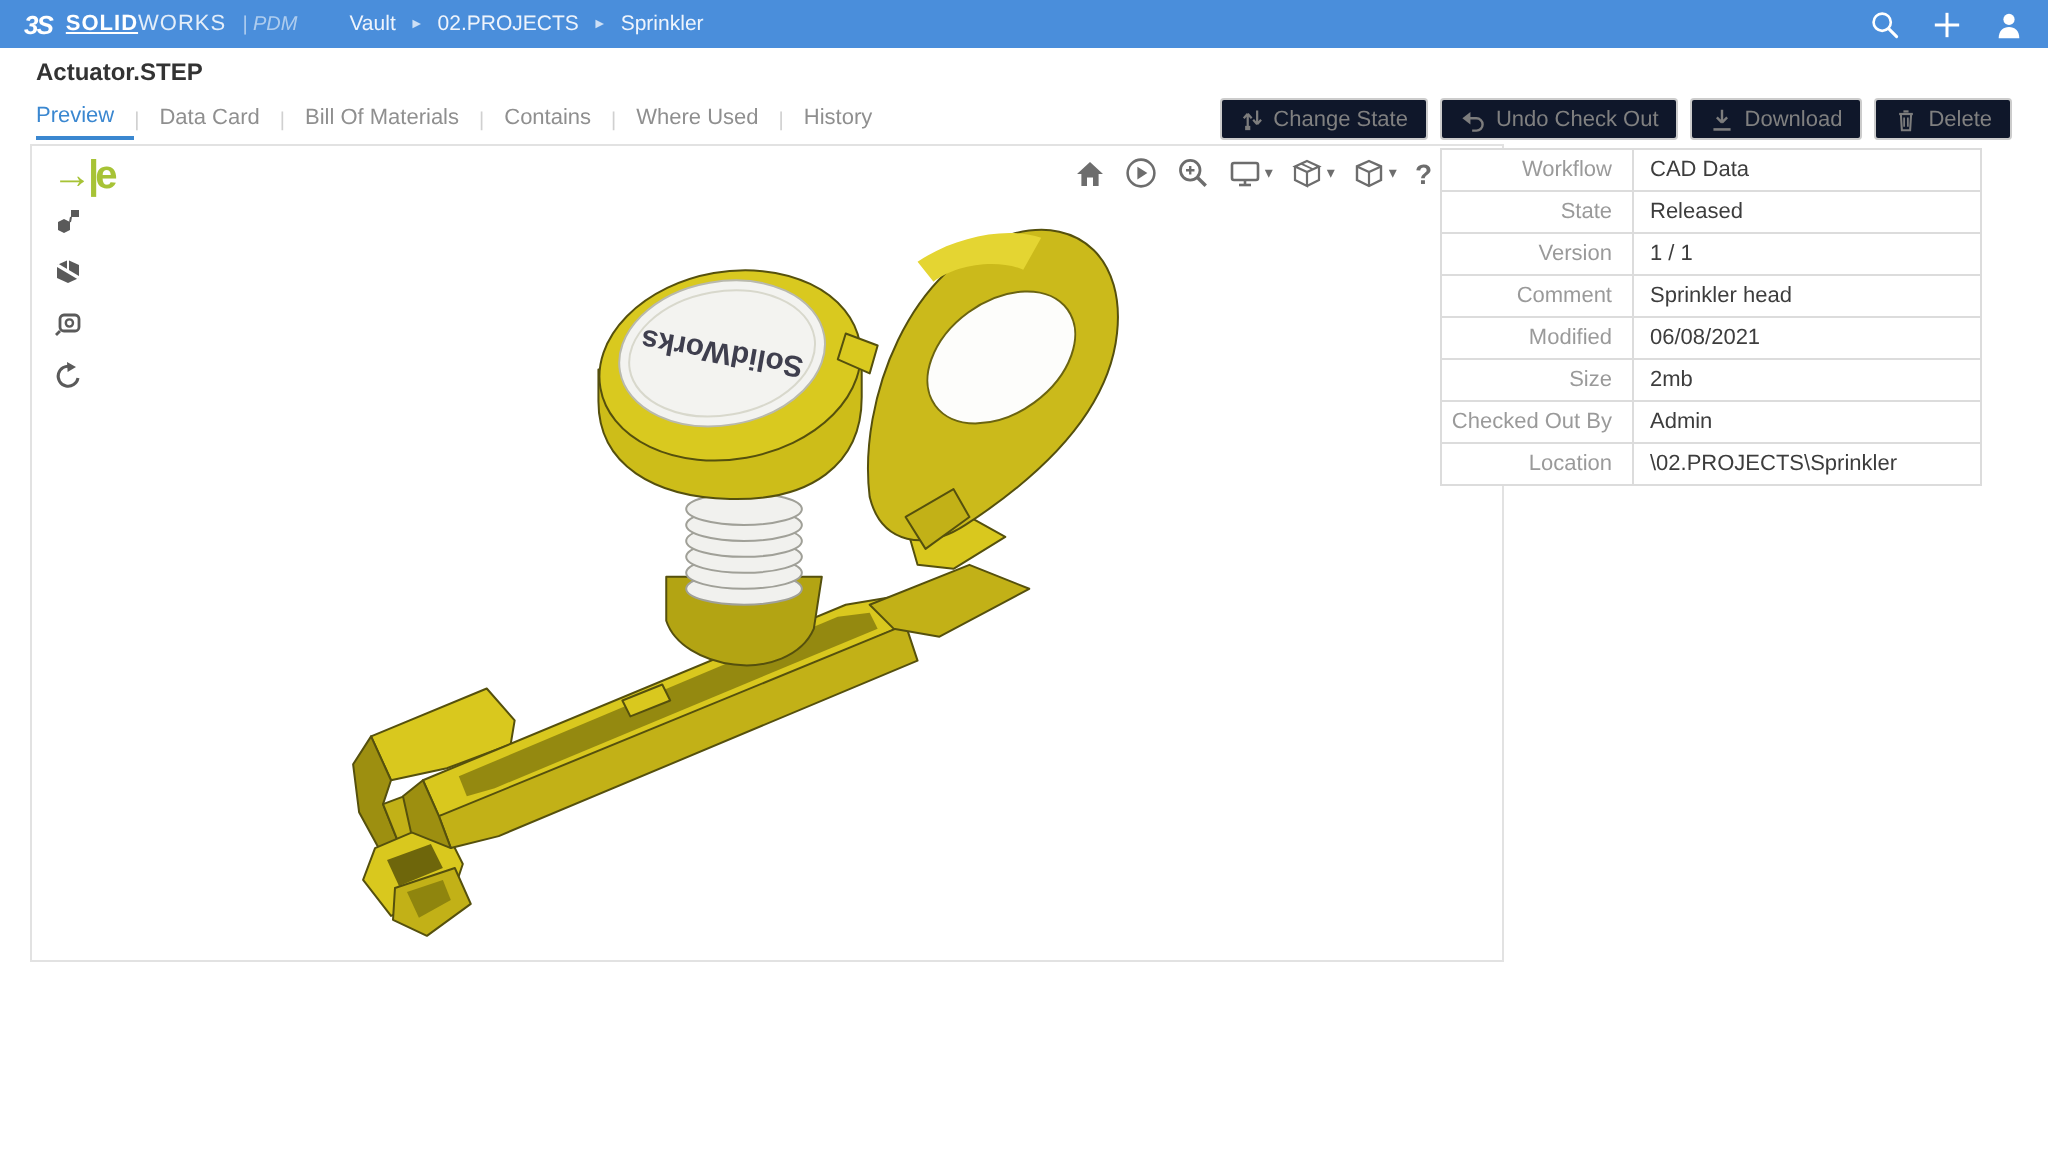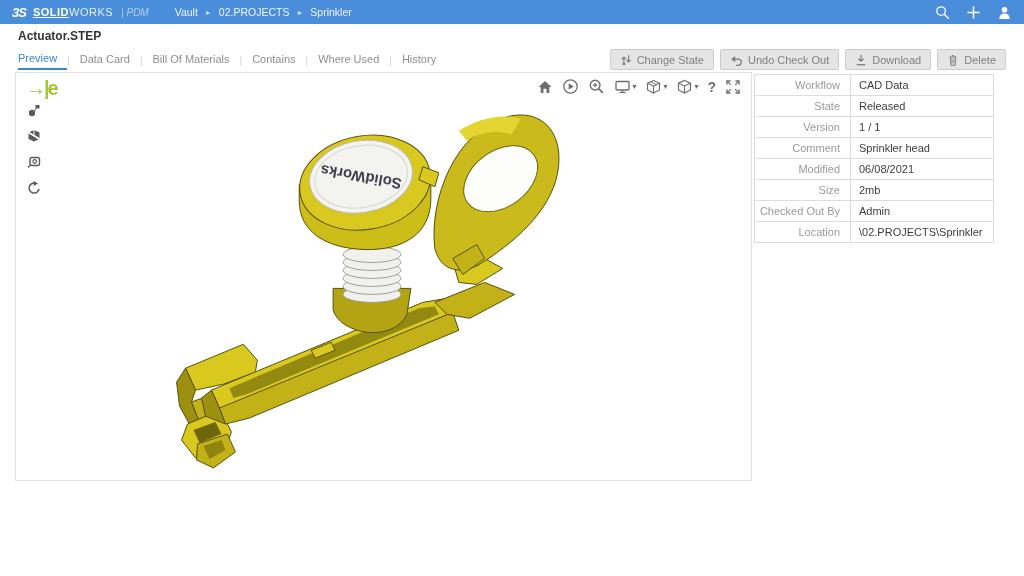--- a/index.html
+++ b/index.html
@@ -25,39 +25,39 @@
   .page-title { position:absolute; top:29px; left:18px; font-size:12px; font-weight:600; color:#333; }
   .tabs { position:absolute; top:50px; left:18px; display:flex; align-items:center; font-size:11px; }
   .tab { color:#8f8f8f; padding:2px 10px 4px; cursor:pointer; }
   .tab:first-child { padding-left:0; }
   .tab.active { color:#3a87d0; border-bottom:2px solid #3a87d0; }
   .tab-sep { color:#d0d0d0; font-size:10px; }
 
   
   .actions { position:absolute; top:49px; right:18px; display:flex; gap:6px; }
   .btn { display:flex; align-items:center; gap:5px; border:1px solid #ccc; border-radius:2px;
-         background:#e5e5e5; color:#808080; font-size:11px; padding:3px 9px; cursor:pointer;
+         background:#0f172a; color:#808080; font-size:11px; padding:3px 9px; cursor:pointer;
          font-family:"Liberation Sans", sans-serif; }
   .btn svg { display:block; }
 
   
   .preview { position:absolute; left:15px; top:72px; width:737px; height:409px;
              border:1px solid #e2e2e2; background:#fff; }
   .ed-logo { position:absolute; left:10px; top:4px; font-size:20px; font-weight:bold;
              color:#a7c336; letter-spacing:-2px; }
   .vtoolbar { position:absolute; left:9px; top:28px; display:flex; flex-direction:column; gap:8px; }
   .vtoolbar .vicon { width:18px; height:18px; cursor:pointer; display:flex; align-items:center; justify-content:center; }
   .htoolbar { position:absolute; right:10px; top:5px; display:flex; align-items:center; gap:9px; }
   .hicon { display:flex; align-items:center; cursor:pointer; }
   .caret { font-size:8px; color:#6d6d6d; margin-left:1px; }
   .help-glyph { font-size:14px; color:#6d6d6d; font-weight:bold; cursor:pointer; }
   .canvas3d { position:absolute; inset:0; }
 
   
-  .details { position:absolute; left:754px; top:74px; width:240px; border:1px solid #dcdcdc;
+  .details { position:absolute; left:720px; top:74px; width:271px; border:1px solid #dcdcdc;
              font-size:11px; background:#fff; }
   .drow { display:flex; border-bottom:1px solid #dcdcdc; }
   .drow:last-child { border-bottom:none; }
   .dlabel { width:96px; flex:0 0 96px; text-align:right; color:#9a9a9a;
             padding:4px 10px 4px 4px; border-right:1px solid #dcdcdc; }
   .dvalue { flex:1; color:#3d3d3d; padding:4px 8px; white-space:nowrap; overflow:hidden; }
 
   
   .footer { position:absolute; left:0; right:0; bottom:0; height:16px; background:#58585a;
             color:#c9c9c9; font-size:9px; line-height:15px; padding-left:30px; }

